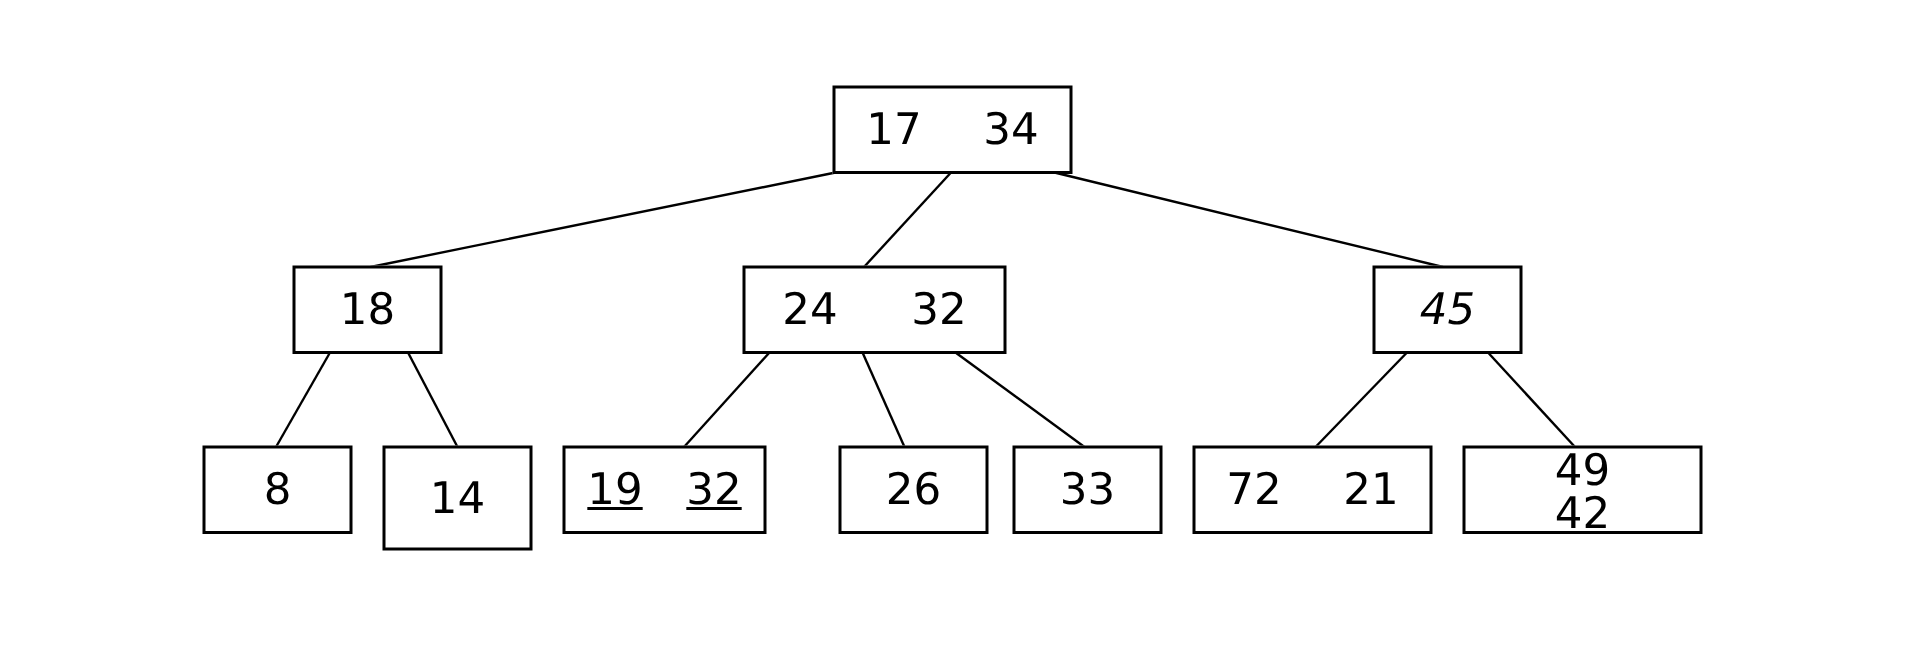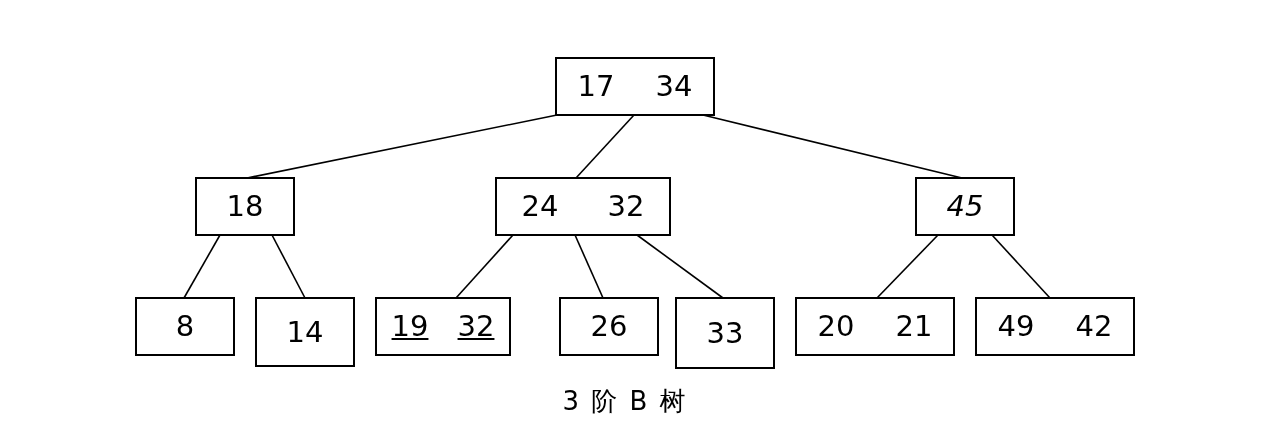--- a/index.html
+++ b/index.html
@@ -83,26 +83,25 @@
       <div class="node" style="left: 255px; top: 297px; width: 100px; height: 70px;">
         <span class="key">14</span>
       </div>
       <div class="node" style="left: 375px; top: 297px; width: 136px; height: 59px; text-decoration: underline;">
         <span class="key">19</span>
         <span class="key">32</span>
       </div>
       <div class="node" style="left: 559px; top: 297px; width: 100px; height: 59px;">
         <span class="key">26</span>
       </div>
-      <div class="node" style="left: 675px; top: 297px; width: 100px; height: 72px;">
+      <div class="node" style="left: 675px; top: 297px; width: 100px; height: 59px;">
         <span class="key">33</span>
       </div>
       <div class="node" style="left: 795px; top: 297px; width: 160px; height: 59px;">
-        <span class="key">20</span>
+        <span class="key">72</span>
         <span class="key">21</span>
       </div>
-      <div class="node" style="left: 975px; top: 297px; width: 160px; height: 59px;">
+      <div class="node" style="left: 975px; top: 297px; width: 160px; height: 59px; flex-direction: column;">
         <span class="key">49</span>
         <span class="key">42</span>
       </div>
     </div>
-  <div class="caption">3 阶 B 树</div>
 </div>
 
 </body></html>

